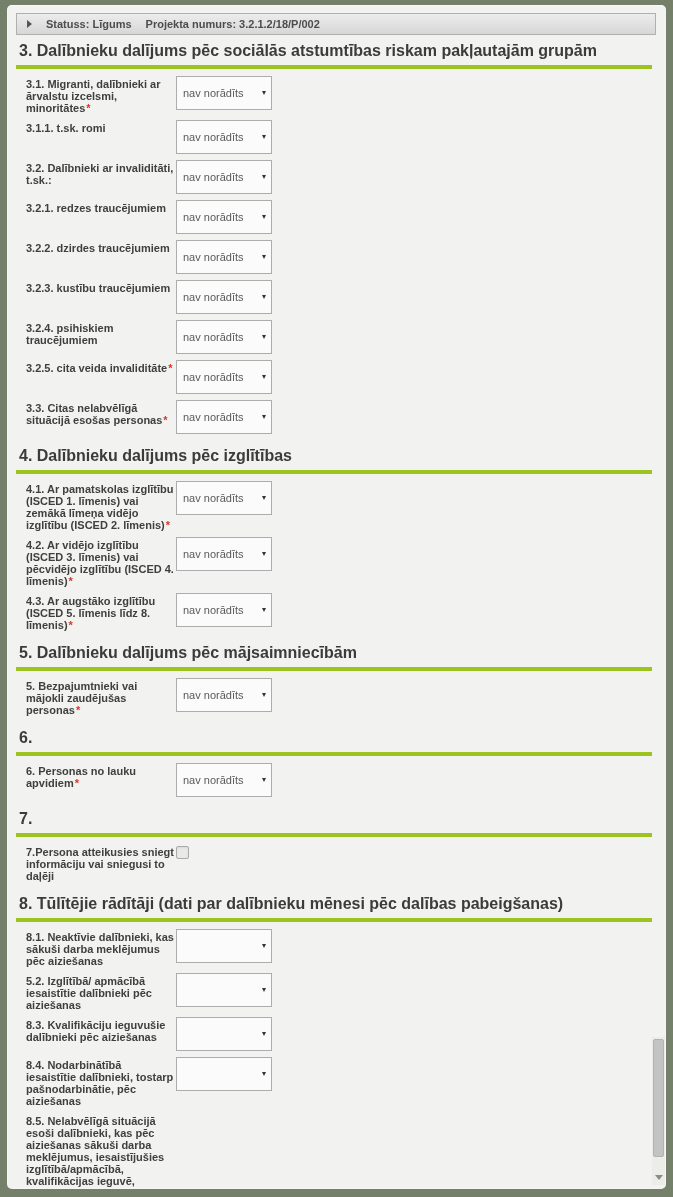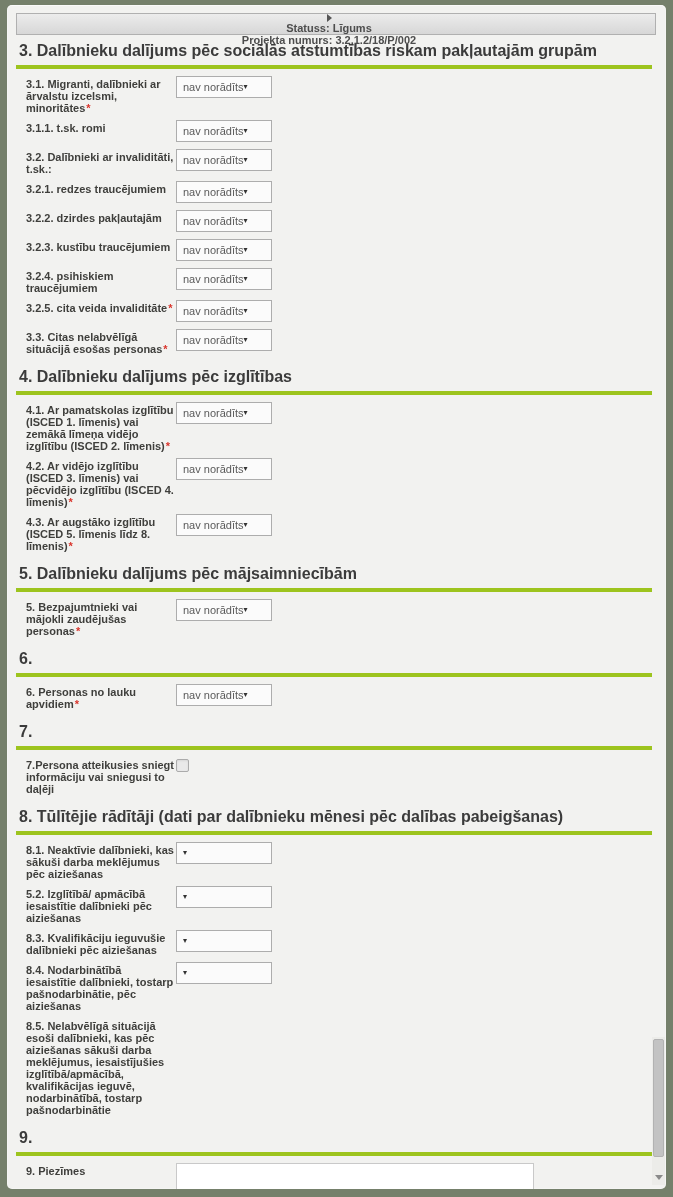--- a/index.html
+++ b/index.html
@@ -6,36 +6,36 @@
     font-family:"Liberation Sans",sans-serif;}
   .frame{box-sizing:border-box;width:673px;height:1197px;background:#75806b;
     padding:5px 7px 8px 7px;}
   .panel{position:relative;box-sizing:border-box;width:100%;height:100%;
     background:#f2f2f0;border-radius:5px;overflow:hidden;
     box-shadow:inset 0 1px 0 rgba(255,255,255,.5), inset 0 0 0 1px rgba(255,255,255,.25);
     padding:8px 10px 0 9px;}
   
   .statusbar{box-sizing:border-box;height:22px;border:1px solid #b0b0b0;
     background:linear-gradient(#ececec,#d7d7d7);display:flex;align-items:center;
-    padding:0 10px;font-size:11px;font-weight:bold;color:#4d4d4d;flex-direction:column;}
+    padding:0 10px;font-size:11px;font-weight:bold;color:#4d4d4d;}
   .tri-right{width:0;height:0;border-top:4px solid transparent;border-bottom:4px solid transparent;
     border-left:5px solid #555;margin-right:14px;}
   .statusbar .sb-item{margin-right:14px;white-space:nowrap;}
   
   .section-header{font-size:16px;font-weight:bold;color:#3b3b3b;
     padding:7px 0 5px 3px;display:flex;align-items:center;gap:5px;}
   .green-bar{height:4px;background:var(--accent,#9dc41e);margin:0 4px 7px 0;}
   
   .row{display:flex;align-items:flex-start;margin:0 0 6px 10px;min-height:23px;}
   .label{width:148px;flex:0 0 148px;font-size:11px;font-weight:bold;color:#3f3f3c;
     line-height:12px;padding-top:2px;}
   .req{color:#d9342b;margin-left:1px;}
   .control{margin-left:2px;}
-  .select{box-sizing:border-box;width:96px;height:22px;border:1px solid #adadad;
-    background:#fbfbfb;display:flex;align-items:center;justify-content:flex-start;
+  .select{box-sizing:border-box;width:96px;height:34px;border:1px solid #adadad;
+    background:#fbfbfb;display:flex;align-items:center;justify-content:space-between;
     padding:0 5px 0 6px;font-size:11px;color:#5a5a5a;cursor:default;}
   .select-arrow{font-size:8px;color:#333;line-height:1;}
   .checkbox{display:inline-block;box-sizing:border-box;width:13px;height:13px;margin-top:2px;
     border:1px solid #ababab;border-radius:2px;background:#e9e9e9;
     box-shadow:inset 0 1px 2px rgba(0,0,0,.08);}
   
   .ta-wrap{position:relative;display:inline-block;}
   .notes-ta{box-sizing:border-box;width:358px;height:47px;border:1px solid #c9c9c9;
     background:#fff;resize:none;font-family:"Liberation Sans",sans-serif;font-size:11px;
     padding:3px;outline:none;display:block;}
@@ -96,21 +96,21 @@
         <div class="row">
           <div class="label">3.2.1. redzes traucējumiem</div>
           <div class="control">
             <div class="select">
               <span class="select-value">nav norādīts</span>
               <span class="select-arrow">▾</span>
             </div>
           </div>
         </div>
         <div class="row">
-          <div class="label">3.2.2. dzirdes pakļautajām</div>
+          <div class="label">3.2.2. dzirdes traucējumiem</div>
           <div class="control">
             <div class="select">
               <span class="select-value">nav norādīts</span>
               <span class="select-arrow">▾</span>
             </div>
           </div>
         </div>
         <div class="row">
           <div class="label">3.2.3. kustību traucējumiem</div>
           <div class="control">

